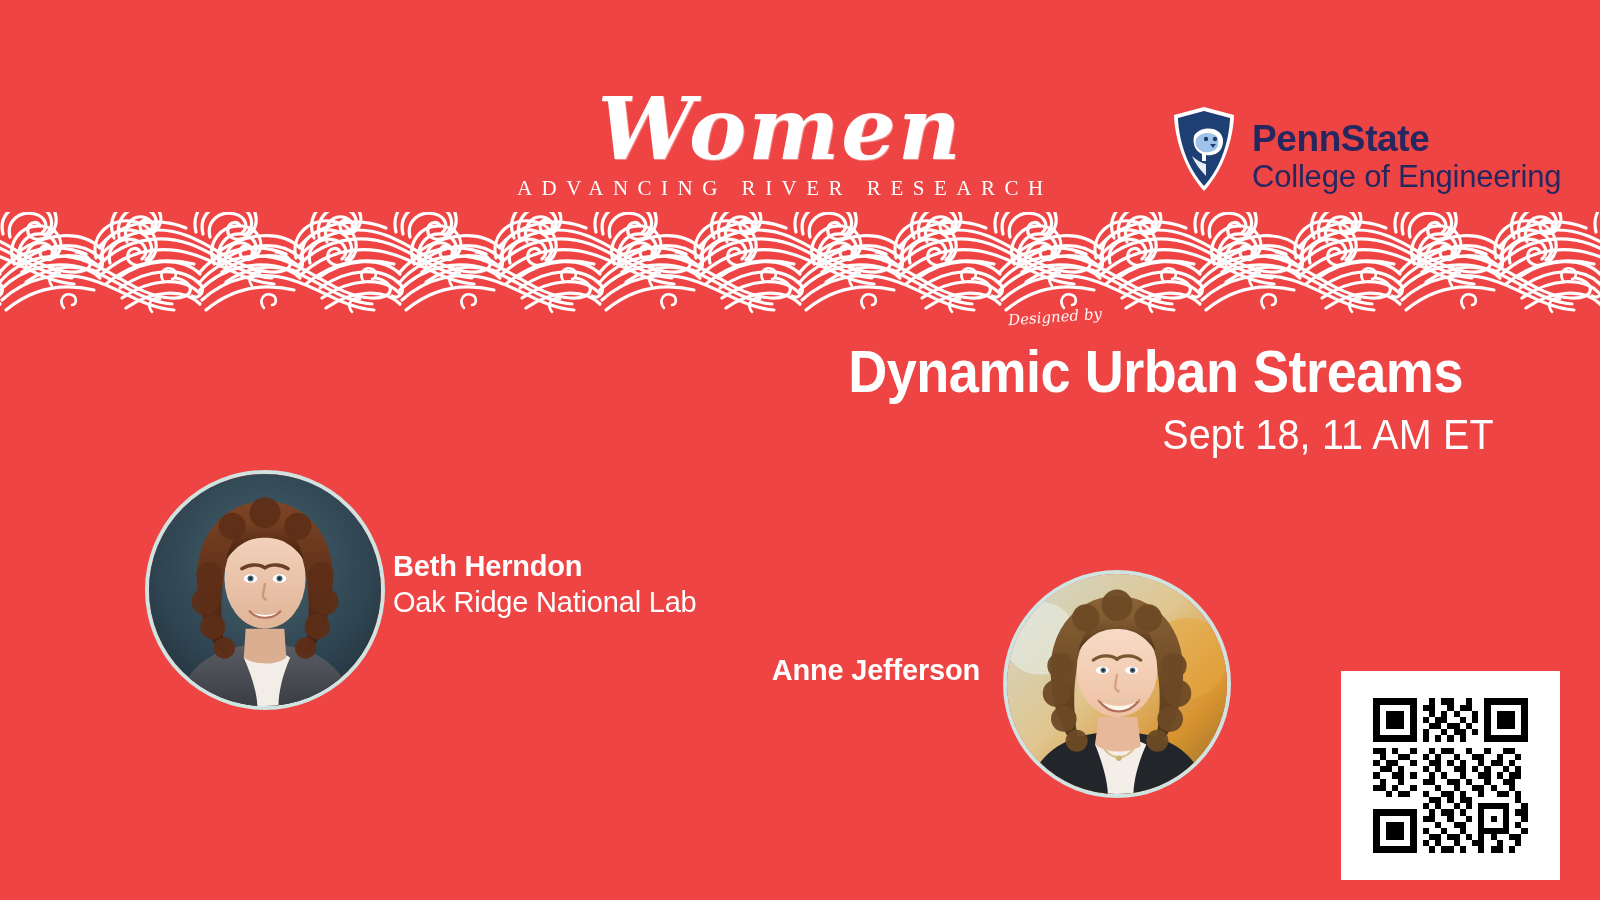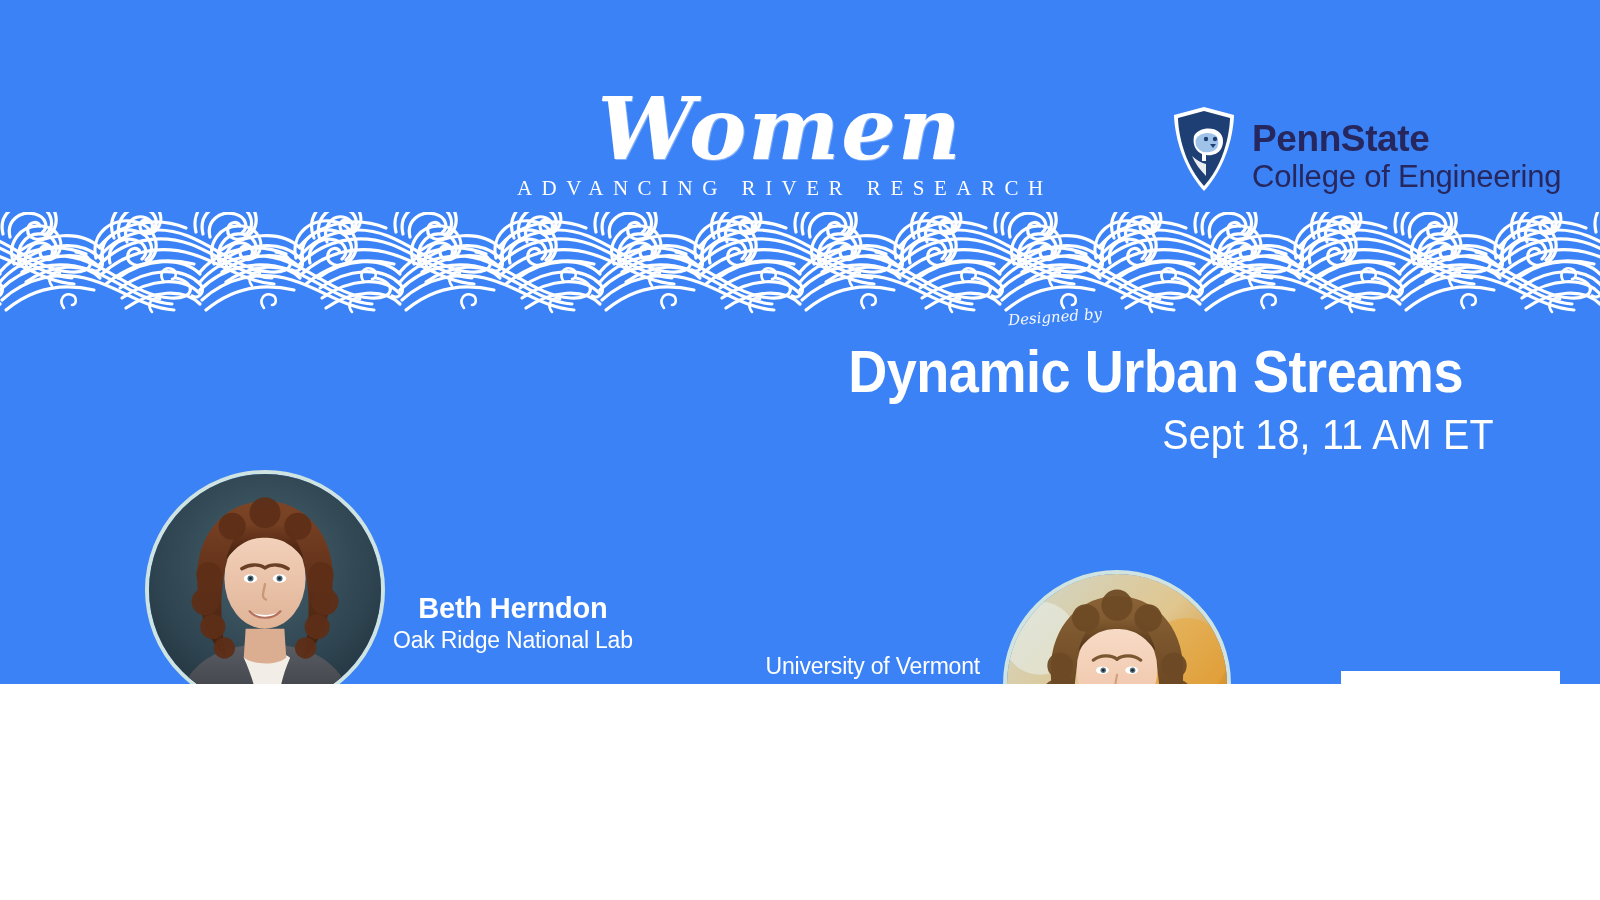--- a/index.html
+++ b/index.html
@@ -10,22 +10,22 @@
   body {
     width: 1600px;
     height: 900px;
     overflow: hidden;
     font-family: "Liberation Sans", sans-serif;
   }
 
   #flyer {
     position: relative;
     width: 1600px;
-    height: 684px;
-    background: #3b82f6;
+    height: 900px;
+    background: #ef4444;
     overflow: hidden;
   }
 
   
   .brand-block {
     position: absolute;
     left: 470px;
     top: 88px;
     width: 620px;
     text-align: center;
@@ -139,30 +139,30 @@
 
   .speaker-text { position: absolute; color: #ffffff; }
   .speaker-name {
     font-size: 29px;
     font-weight: 700;
     letter-spacing: -0.2px;
     line-height: 1.25;
     white-space: nowrap;
   }
   .speaker-affil {
-    font-size: 23px;
+    font-size: 29px;
     font-weight: 400;
     letter-spacing: -0.2px;
     line-height: 1.3;
     white-space: nowrap;
   }
 
   
   #speaker-1-photo { left: 145px; top: 470px; width: 240px; height: 240px; }
-  #speaker-1-text  { left: 393px; top: 548px; text-align: center; margin-top: 42px; }
+  #speaker-1-text  { left: 393px; top: 548px; text-align: left; }
 
   
   #speaker-2-photo { left: 1003px; top: 570px; width: 228px; height: 228px; }
   #speaker-2-text  { left: 600px; top: 652px; width: 380px; text-align: right; }
 
   
   .qr-panel {
     position: absolute;
     left: 1341px;
     top: 671px;
@@ -342,21 +342,21 @@
       <path d="M104 142 C112 150 128 150 136 142 C128 147 112 147 104 142 Z" fill="#ffffff"></path>
       <path d="M104 142 C112 151 128 151 136 142" stroke="#b4705e" stroke-width="2.2" fill="none" stroke-linecap="round"></path>
     </svg>
   </div>
   <div class="speaker-text" id="speaker-1-text">
     <div class="speaker-name">Beth Herndon</div>
     <div class="speaker-affil">Oak Ridge National Lab</div>
   </div>
 
   <div class="speaker-text" id="speaker-2-text">
-    <div class="speaker-affil">University of Vermont</div>
+    <div class="speaker-name">Anne Jefferson</div>
   </div>
   <div class="speaker-photo" id="speaker-2-photo">
     <svg class="photo-inner" viewBox="0 0 240 240" preserveAspectRatio="xMidYMid slice">
       <defs>
         <linearGradient id="bg2" x1="0" y1="0" x2="1" y2="1">
           <stop offset="0%" stop-color="#cfd8cf"></stop>
           <stop offset="45%" stop-color="#e0c68f"></stop>
           <stop offset="75%" stop-color="#d8932f"></stop>
           <stop offset="100%" stop-color="#8a6a2a"></stop>
         </linearGradient>

